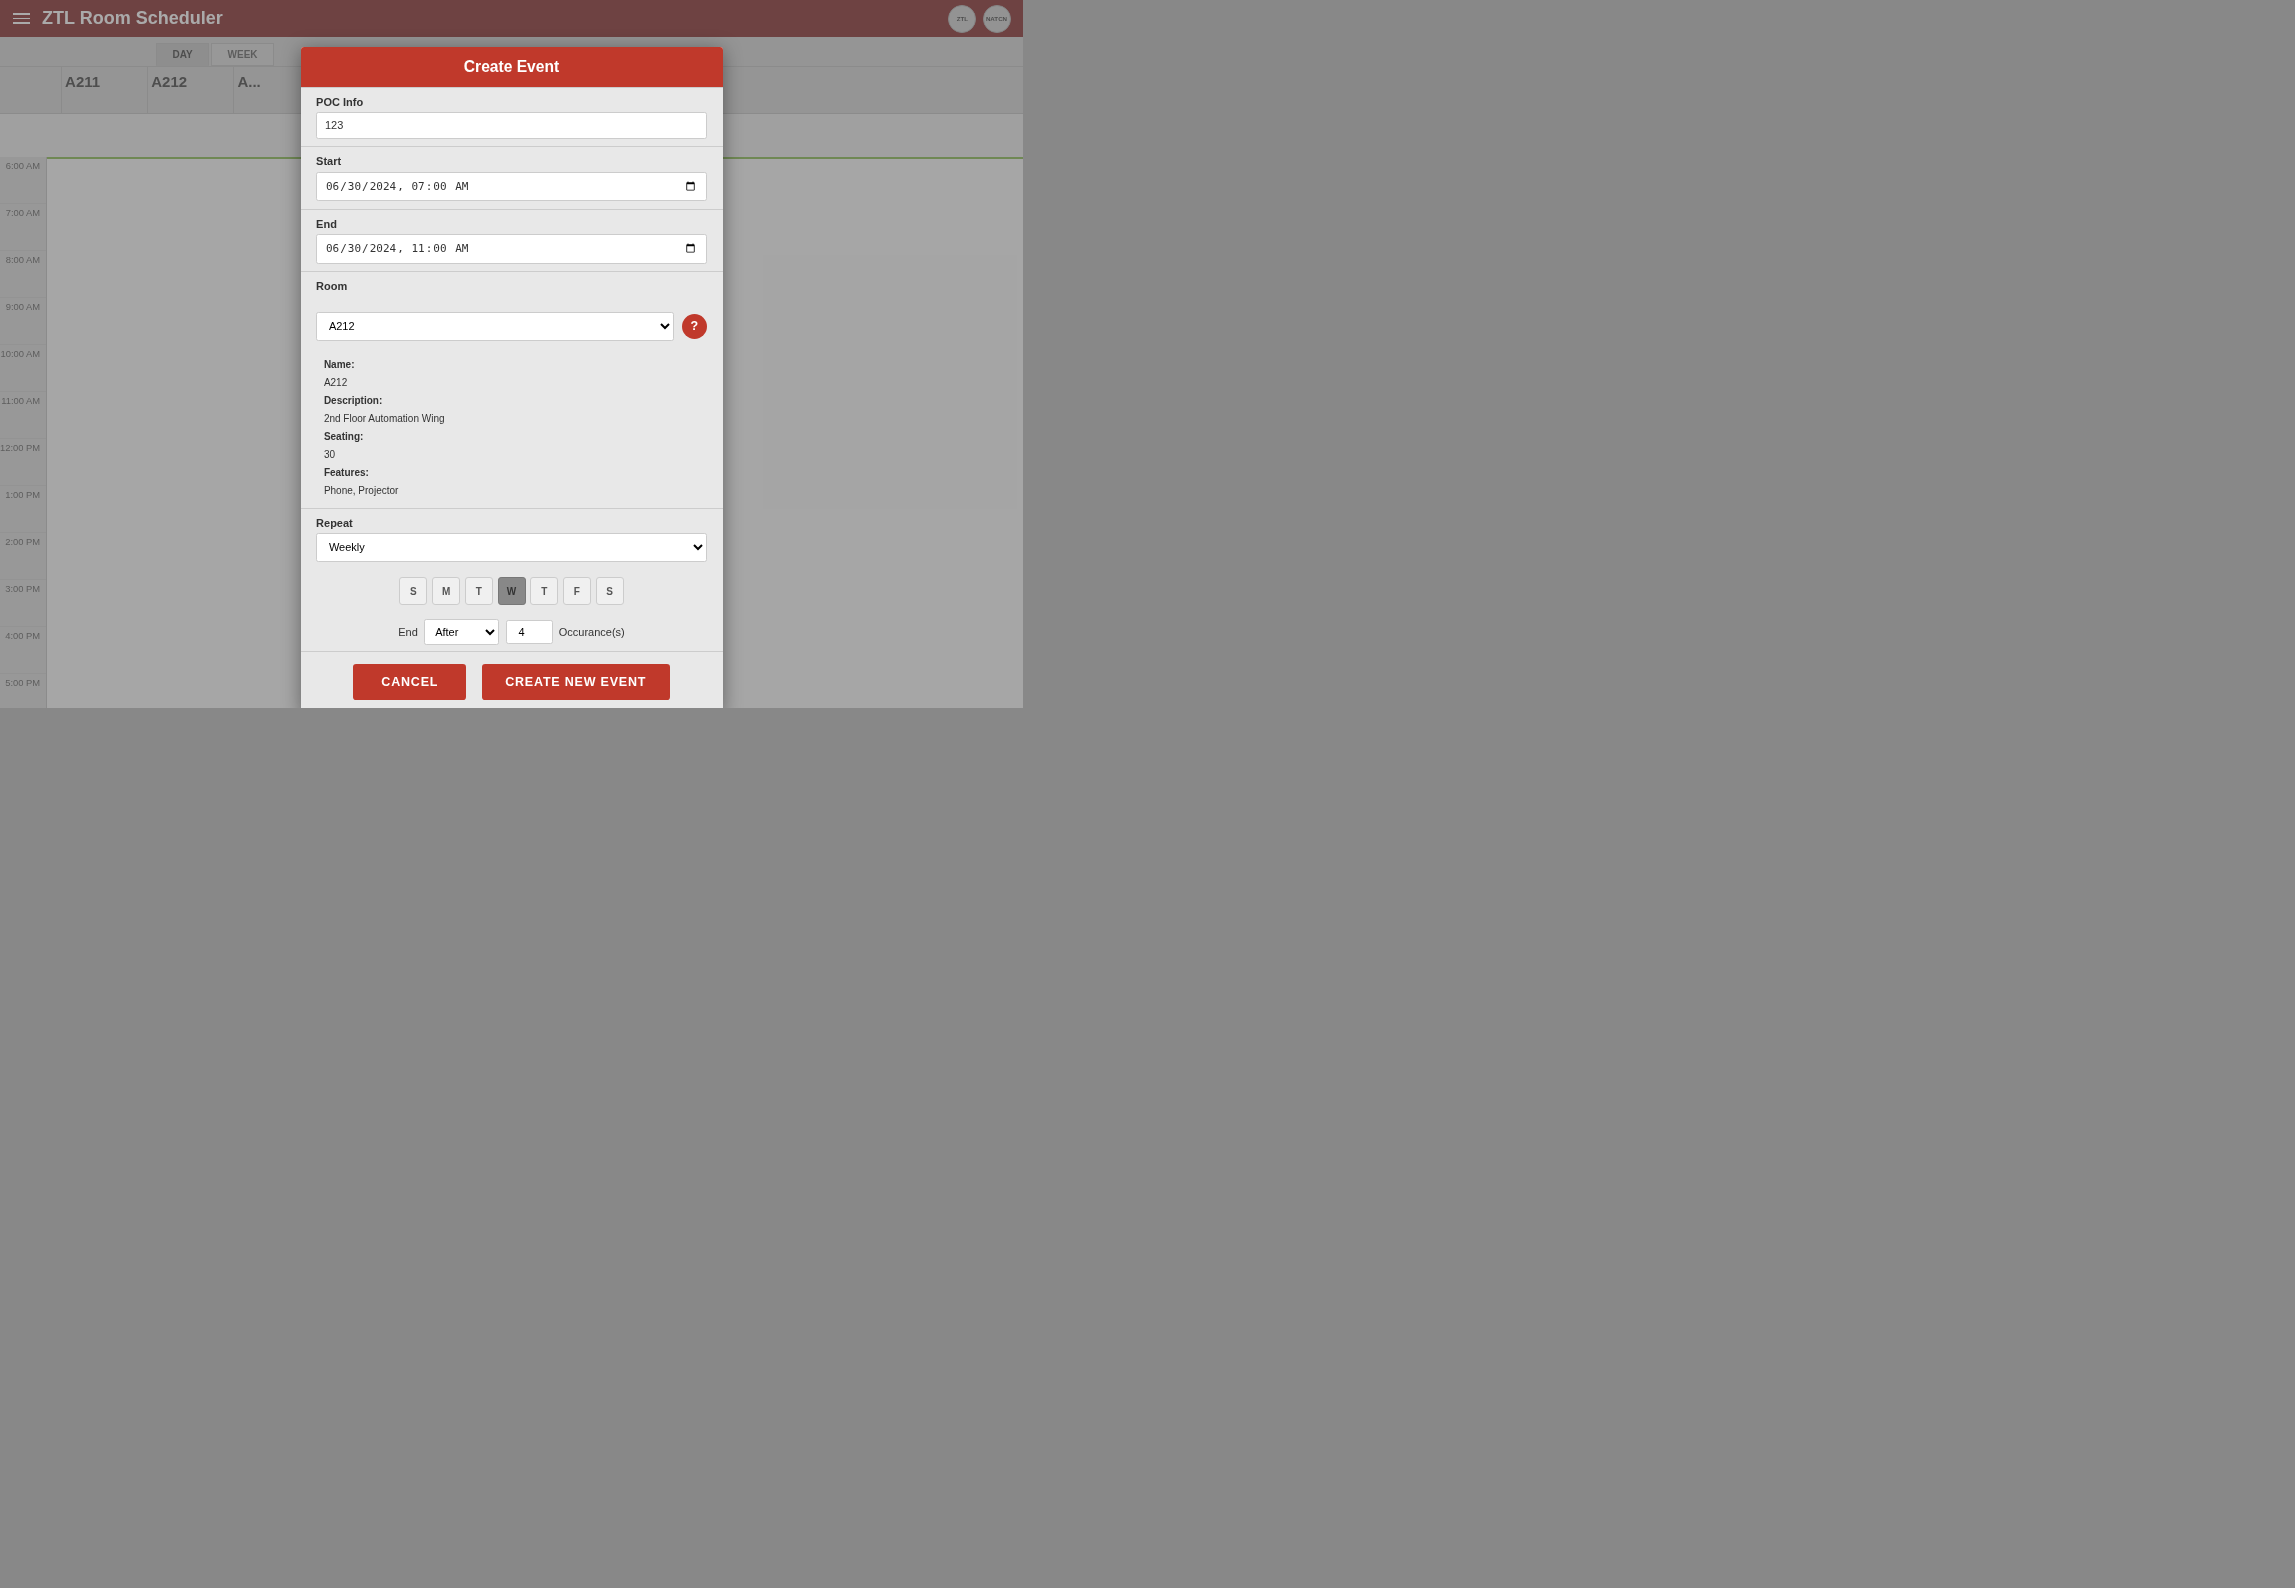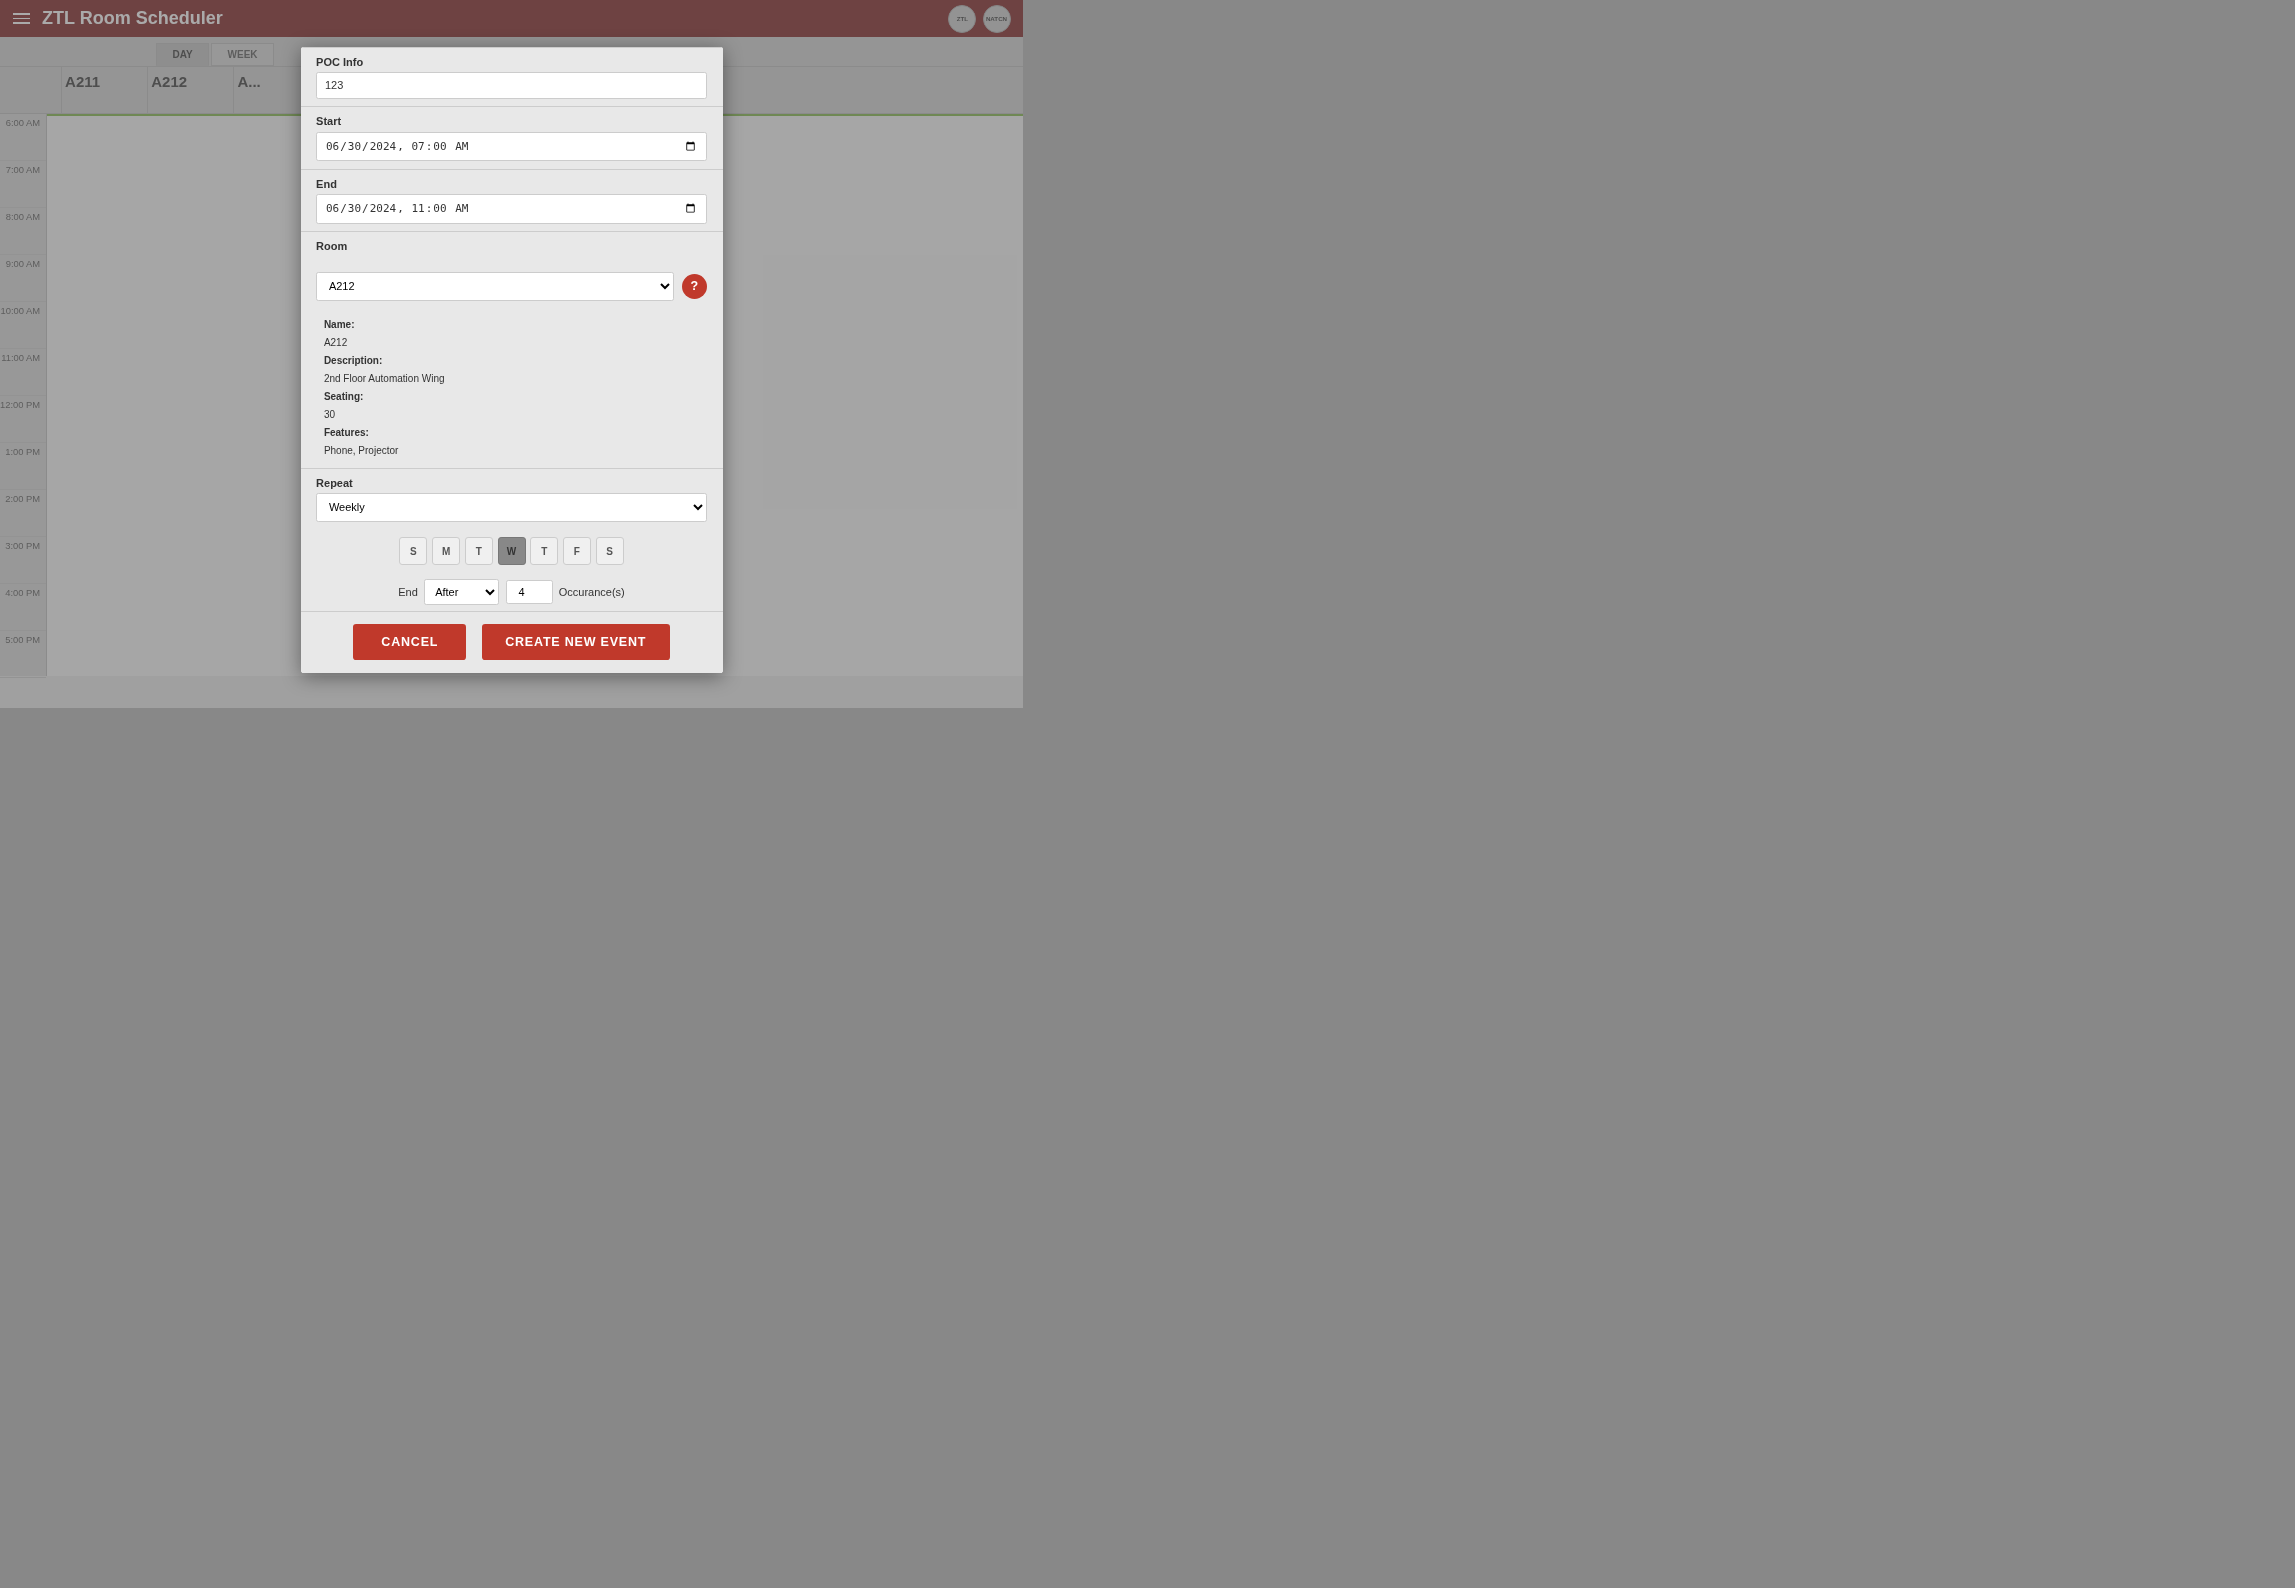--- a/index.html
+++ b/index.html
@@ -324,21 +324,21 @@
     <div class="cal-col-header"></div>
     <div class="cal-col-header">A211</div>
     <div class="cal-col-header">A212</div>
     <div class="cal-col-header">A...</div>
     <div class="cal-col-header">Ro...</div>
     <div class="cal-col-header">Room 2020</div>
     <div class="cal-col-header">TO Conf Room</div>
     <div class="cal-col-header">ZTL-520</div>
   </div>
 
-  <div style="display:flex; height: 562px;">
+  <div style="display:flex; height: 562px; margin-top: 43px;">
     <div class="time-col">
       <div class="time-slot">6:00 AM</div>
       <div class="time-slot">7:00 AM</div>
       <div class="time-slot">8:00 AM</div>
       <div class="time-slot">9:00 AM</div>
       <div class="time-slot">10:00 AM</div>
       <div class="time-slot">11:00 AM</div>
       <div class="time-slot">12:00 PM</div>
       <div class="time-slot">1:00 PM</div>
       <div class="time-slot">2:00 PM</div>
@@ -348,20 +348,21 @@
     </div>
     <div class="grid-area" style="flex:1;">
       <div class="green-line"></div>
     </div>
   </div>
 </div>
 
 <div class="overlay">
   <div class="modal">
 
+    <div class="modal-header">Create Event</div>
 
     <div class="modal-body">
 
       <div class="section-divider"></div>
 
       <div class="form-section">
         <label class="form-label">POC Info</label>
         <input class="form-input" type="text" value="123" style="">
       </div>
       <div class="section-divider"></div>

